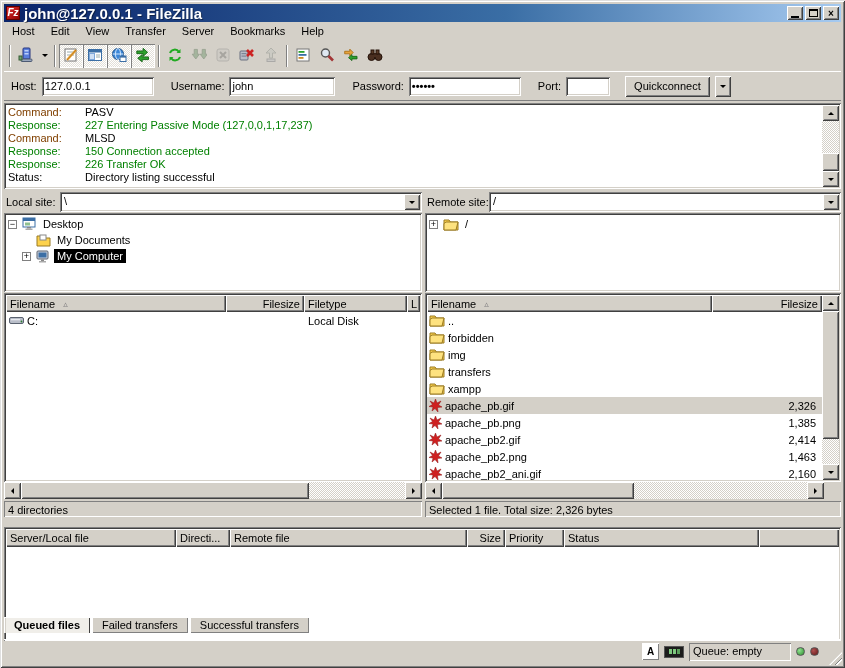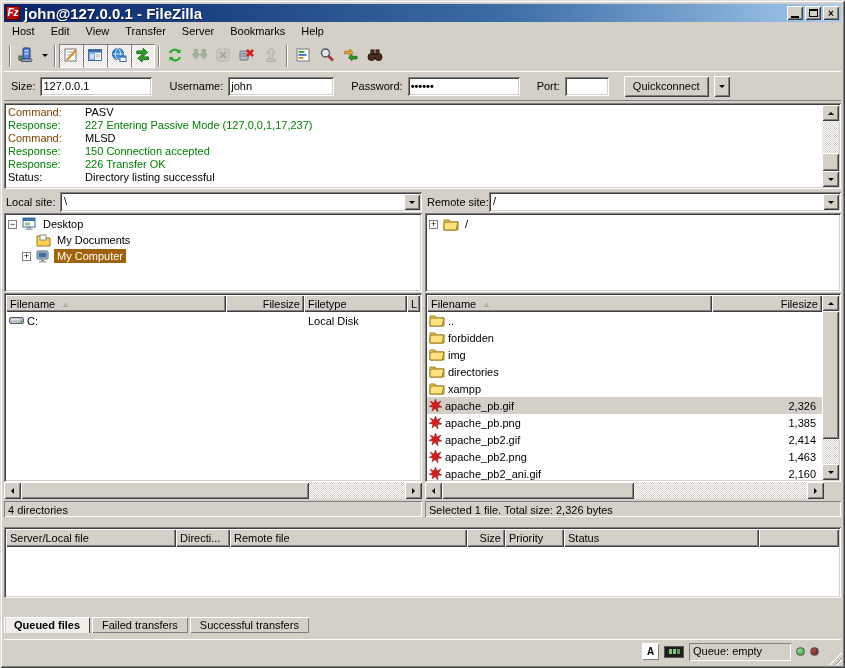--- a/index.html
+++ b/index.html
@@ -53,21 +53,21 @@
   .thumb { background:#d4d0c8; box-shadow: inset 1px 1px 0 #ffffff, inset -1px -1px 0 #404040, inset 2px 2px 0 #d4d0c8, inset -2px -2px 0 #808080; }
   .site-row { height:20px; display:flex; align-items:center; }
   .combo { flex:1; height:20px; position:relative; background:#fff;
     box-shadow: inset 1px 1px 0 #808080, inset -1px -1px 0 #ffffff, inset 2px 2px 0 #404040, inset -2px -2px 0 #d4d0c8; }
   .combo-val { position:absolute; left:4px; top:3px; }
   .combo-btn { position:absolute; right:2px; top:2px; width:16px; height:16px; }
   .treebox { position:absolute; background:#fff; }
   .tree-row { position:absolute; height:16px; display:flex; align-items:center; }
   .expander { width:9px; height:9px; background:#fff; border:1px solid #808080; font-size:9px; line-height:7px; text-align:center; flex:none; }
   .tree-label { padding:0 3px; line-height:14px; }
-  .tree-label.sel { background:#a16207; color:#fff; }
+  .tree-label.sel { background:#000000; color:#fff; }
   .hdr-row { display:flex; height:17px; }
   .hdr-cell { background:#d4d0c8; box-shadow: inset 1px 1px 0 #ffffff, inset -1px -1px 0 #404040, inset -2px -2px 0 #808080;
     padding:1px 4px; display:flex; align-items:center; overflow:hidden; white-space:nowrap; }
   .hdr-right { justify-content:flex-end; }
   .sort-arrow { color:#848284; font-size:9px; margin-left:8px; }
   .list-row { display:flex; height:17px; align-items:center; }
   .list-row.sel { background:#d4d0c8; }
   .cell { overflow:hidden; white-space:nowrap; display:flex; align-items:center; height:17px; }
   .cell-right { justify-content:flex-end; padding-right:6px; }
   .icon-gap { margin-right:3px; flex:none; display:inline-flex; }
@@ -219,21 +219,21 @@
             <circle cx="4.5" cy="10" r="3.5" fill="#4a2f20" stroke="#241209"></circle>
             <circle cx="11.5" cy="10" r="3.5" fill="#4a2f20" stroke="#241209"></circle>
             <rect x="6" y="6" width="4" height="4" fill="#4a2f20"></rect>
             <rect x="4" y="3" width="3" height="4" fill="#5d3e2a" stroke="#241209"></rect>
             <rect x="9" y="3" width="3" height="4" fill="#5d3e2a" stroke="#241209"></rect>
           </svg></span>
     </div>
   </div>
 
   <div class="abs quickbar">
-    <span>Size:</span>
+    <span>Host:</span>
     <input class="qinput" style="width: 112px;" value="127.0.0.1">
     <span style="margin-left:12px">Username:</span>
     <input class="qinput" style="width: 106px;" value="john">
     <span style="margin-left:12px">Password:</span>
     <input class="qinput" style="width: 112px; font-weight: bold;" value="••••••">
     <span style="margin-left:12px">Port:</span>
     <input class="qinput" style="width: 44px;" value="">
     <div class="qbtn raised" style="margin-left:10px">
         <span>Quickconnect</span>
       </div>
@@ -442,21 +442,21 @@
           </div>
       </div>
       <div class="list-row">
         <div class="cell" style="width:285px;padding-left:2px">
             <span class="icon-gap">
               <svg width="16" height="13">
                 <path d="M1 2 h5 l1.5 2 H15 v8 H1z" fill="#fdd24c" stroke="#9a7a22"></path>
                 <path d="M1 5.5 L3 4 h12 l-2 8 H1z" fill="#fee27f" stroke="#9a7a22"></path>
               </svg>
             </span>
-            <span>directories</span>
+            <span>transfers</span>
           </div>
         <div class="cell cell-right" style="flex:1">
             <span></span>
           </div>
       </div>
       <div class="list-row">
         <div class="cell" style="width:285px;padding-left:2px">
             <span class="icon-gap">
               <svg width="16" height="13">
                 <path d="M1 2 h5 l1.5 2 H15 v8 H1z" fill="#fdd24c" stroke="#9a7a22"></path>
@@ -563,21 +563,21 @@
     <div class="thumb abs" style="left:17px;top:0;width:192px;height:17px"></div>
     <div class="sbtn abs" style="right:0;top:0;width:17px;height:17px">
         <span class="tri tri-right-sm"></span>
       </div>
   </div>
   <div class="abs" style="left:824px;top:482px;width:17px;height:17px;background:#d4d0c8"></div>
 
   <div class="statusline" style="left:4px;top:501px;width:418px">4 directories</div>
   <div class="statusline" style="left:425px;top:501px;width:416px">Selected 1 file. Total size: 2,326 bytes</div>
 
-  <div class="abs sunken" style="left:4px;top:527px;width:837px;height:71px">
+  <div class="abs sunken" style="left:4px;top:527px;width:837px;height:114px">
     <div style="position:absolute;left:2px;top:2px;right:2px;bottom:2px;background:#fff;overflow:hidden">
       <div class="hdr-row" style="height:18px">
         <div class="hdr-cell" style="width:170px">
             <span>Server/Local file</span>
           </div>
         <div class="hdr-cell" style="width:54px">
             <span>Directi...</span>
           </div>
         <div class="hdr-cell" style="width:237px">
             <span>Remote file</span>

